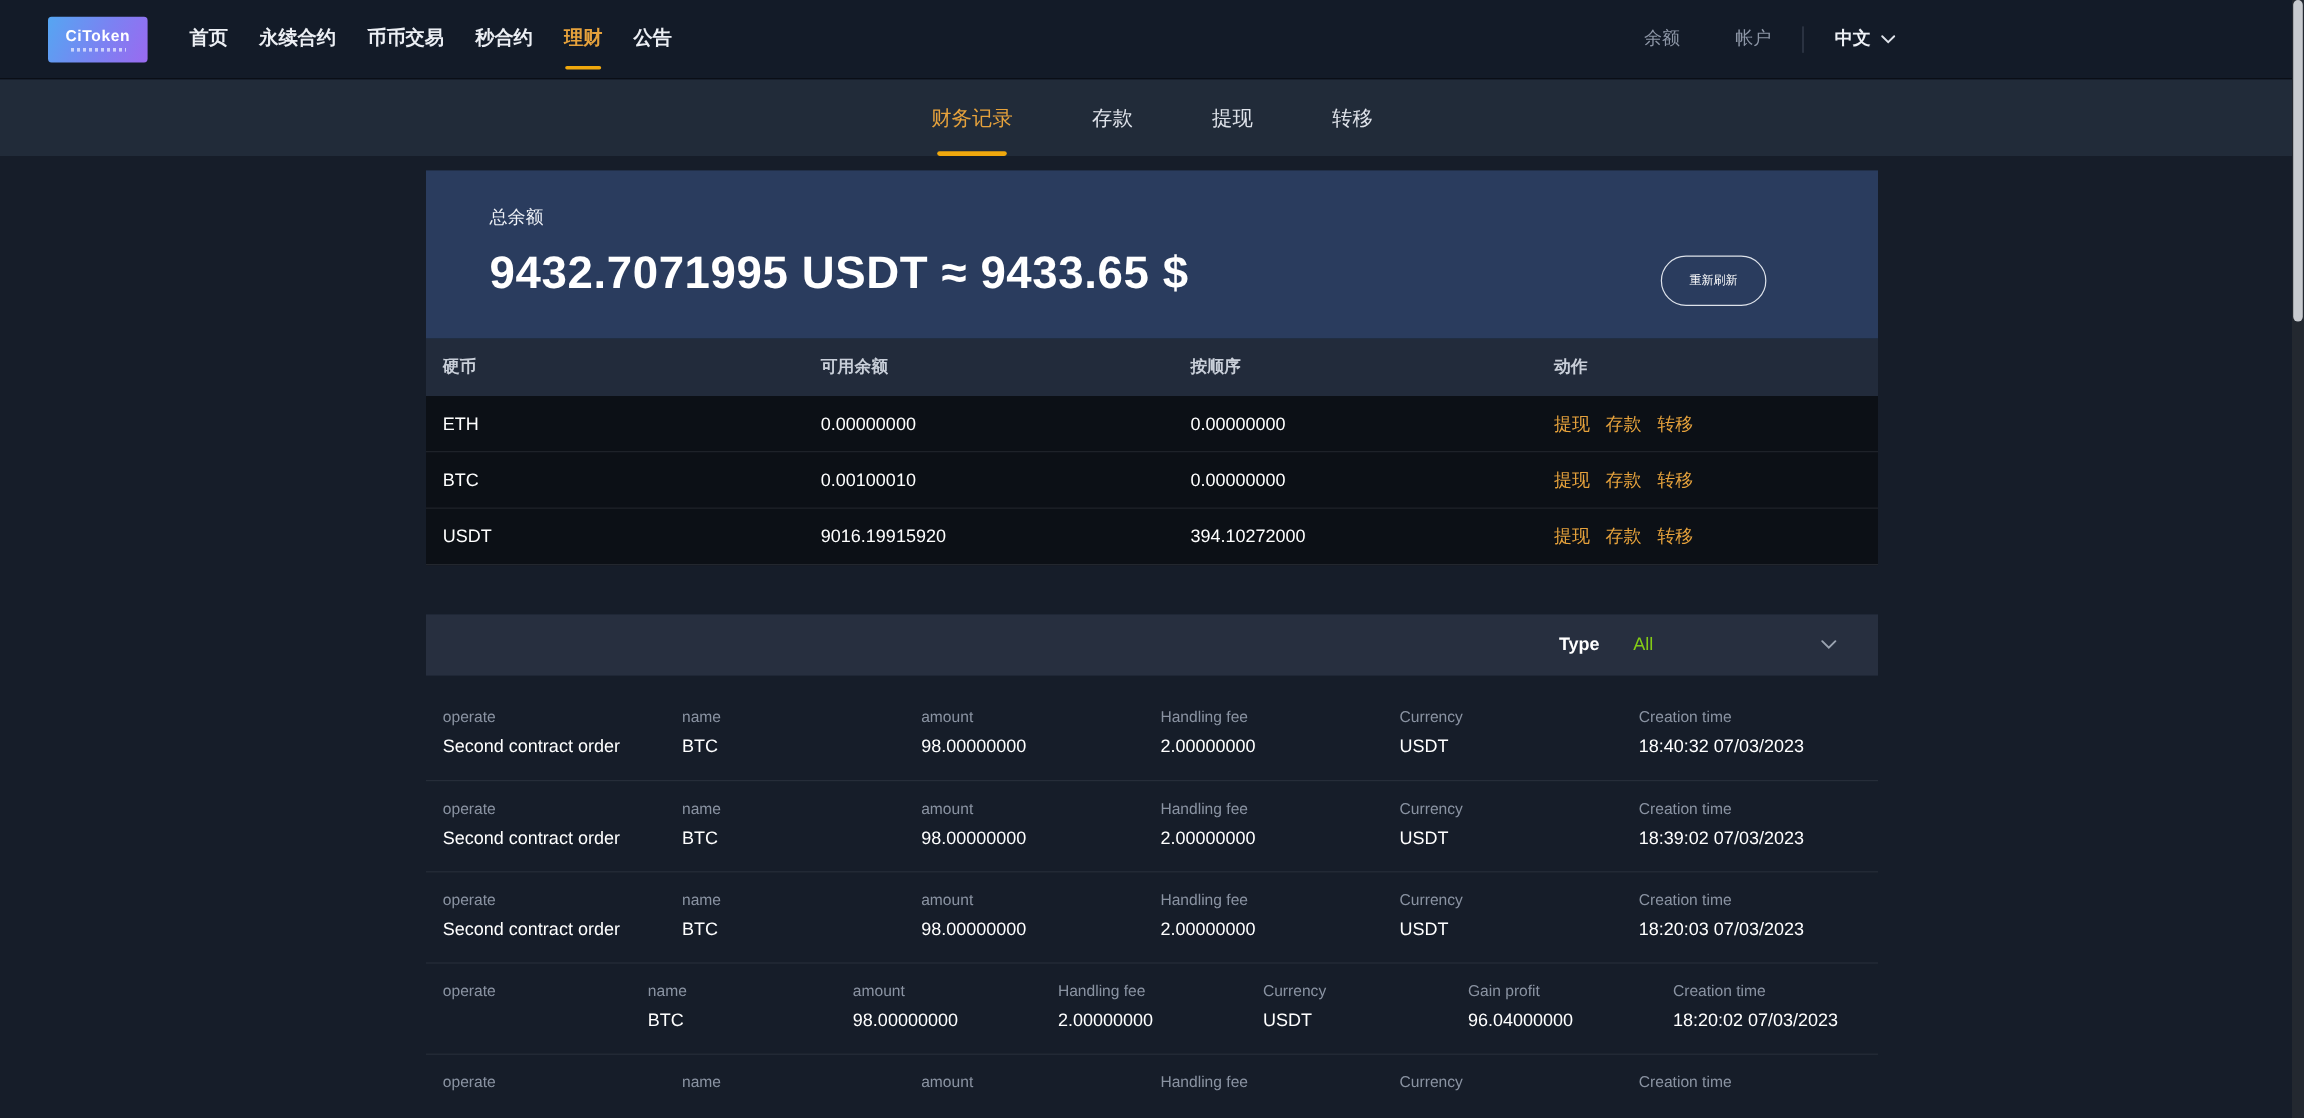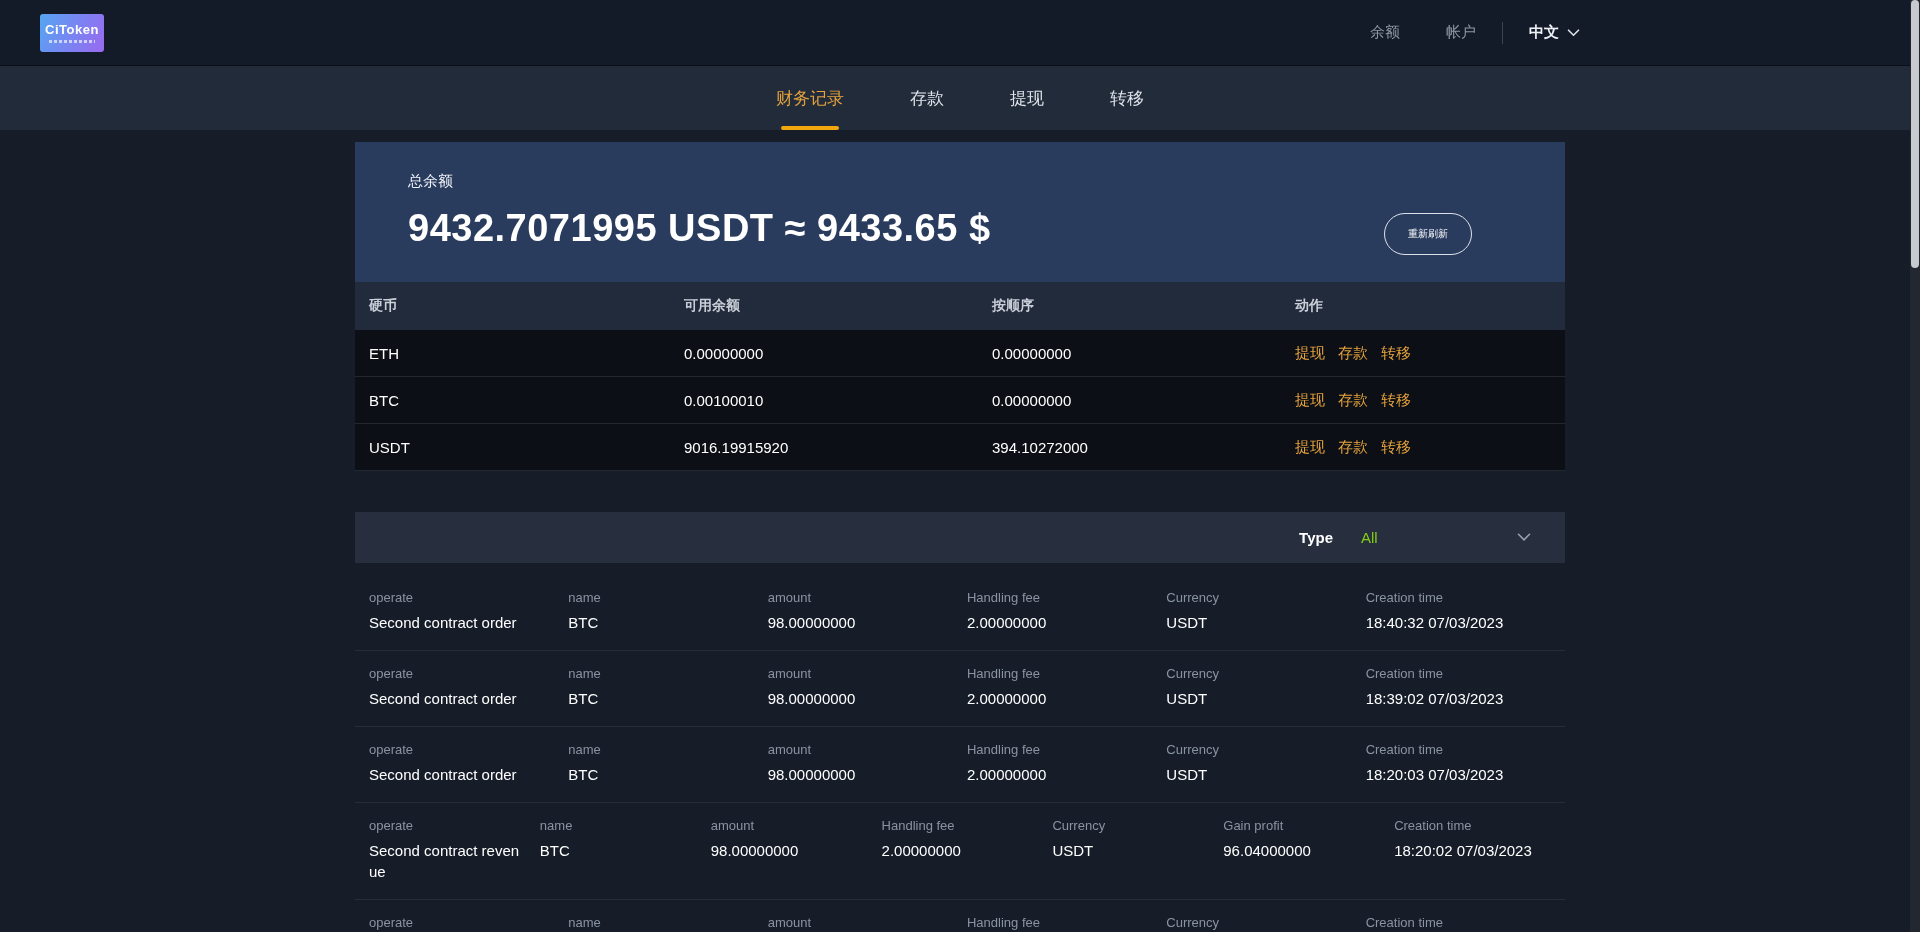--- a/index.html
+++ b/index.html
@@ -24,21 +24,21 @@
     font-family:"Liberation Sans","DejaVu Sans",sans-serif;
     color:var(--white);
   }
   
   .header{
     position:relative;height:66px;background:var(--header-bg);
     display:flex;align-items:center;
     border-bottom:1px solid rgba(0,0,0,.45);
   }
   .logo{
-    margin-left:40px;width:64px;height:38px;border-radius:3px;
+    margin-left:40px;width:83px;height:38px;border-radius:3px;
     background:linear-gradient(115deg,#55a6f2 0%,#7b82f2 55%,#9a6af0 100%);
     display:flex;flex-direction:column;align-items:center;justify-content:center;
     flex:0 0 auto;
   }
   .logo-text{font-size:13px;font-weight:700;color:#fff;letter-spacing:.5px;line-height:14px;}
   .logo-sub{width:46px;height:3px;margin-top:3px;opacity:.75;
     background:repeating-linear-gradient(90deg,#e8ecff 0 3px,transparent 3px 5px);}
   .main-nav{display:flex;align-items:center;height:100%;margin-left:22px;}
   .nav-item{
     position:relative;height:100%;display:flex;align-items:center;
@@ -126,20 +126,41 @@
 </head>
 <body>
 
 <div class="page">
 
   <div class="header">
     <div class="logo">
       <div class="logo-text">CiToken</div>
       <div class="logo-sub"></div>
     </div>
+    <div class="main-nav">
+        <div class="nav-item">
+          <span>首页</span>
+        </div>
+        <div class="nav-item">
+          <span>永续合约</span>
+        </div>
+        <div class="nav-item">
+          <span>币币交易</span>
+        </div>
+        <div class="nav-item">
+          <span>秒合约</span>
+        </div>
+        <div class="nav-item active">
+          <span>理财</span>
+          <span class="nav-underline"></span>
+        </div>
+        <div class="nav-item">
+          <span>公告</span>
+        </div>
+      </div>
     <div class="header-right">
       <span class="hr-link">余额</span>
       <span class="hr-link">帐户</span>
       <span class="hr-divider"></span>
       <span class="lang">
         <span>中文</span>
         <svg width="13" height="8" viewBox="0 0 13 8">
           <path d="M1.5 1.2 L6.5 6.2 L11.5 1.2" stroke="#dfe3ea" stroke-width="1.6" fill="none" stroke-linecap="round"></path>
         </svg>
       </span>
@@ -294,21 +315,20 @@
             <div class="txn-value">USDT</div>
           </div>
           <div class="txn-cell">
             <div class="txn-label">Creation time</div>
             <div class="txn-value">18:20:03 07/03/2023</div>
           </div>
         </div>
         <div class="txn-row cols-7">
           <div class="txn-cell">
             <div class="txn-label">operate</div>
-            <div class="txn-value">Second contract revenue</div>
           </div>
           <div class="txn-cell">
             <div class="txn-label">name</div>
             <div class="txn-value">BTC</div>
           </div>
           <div class="txn-cell">
             <div class="txn-label">amount</div>
             <div class="txn-value">98.00000000</div>
           </div>
           <div class="txn-cell">

